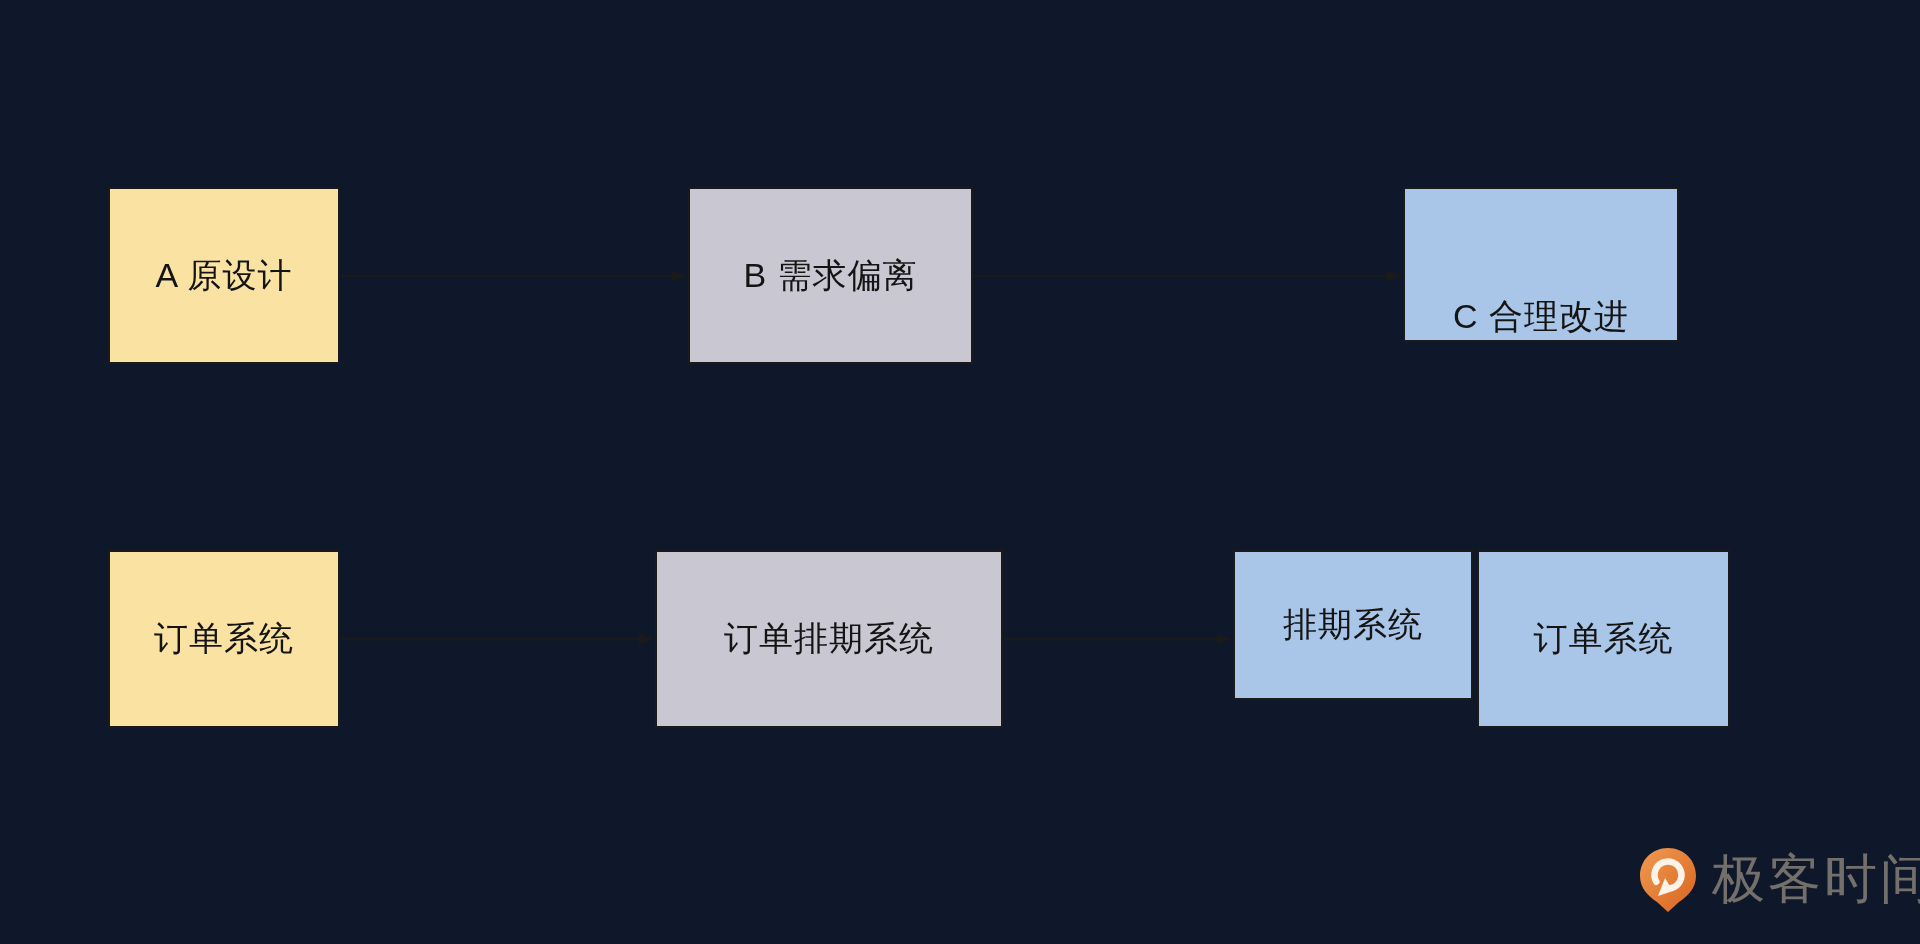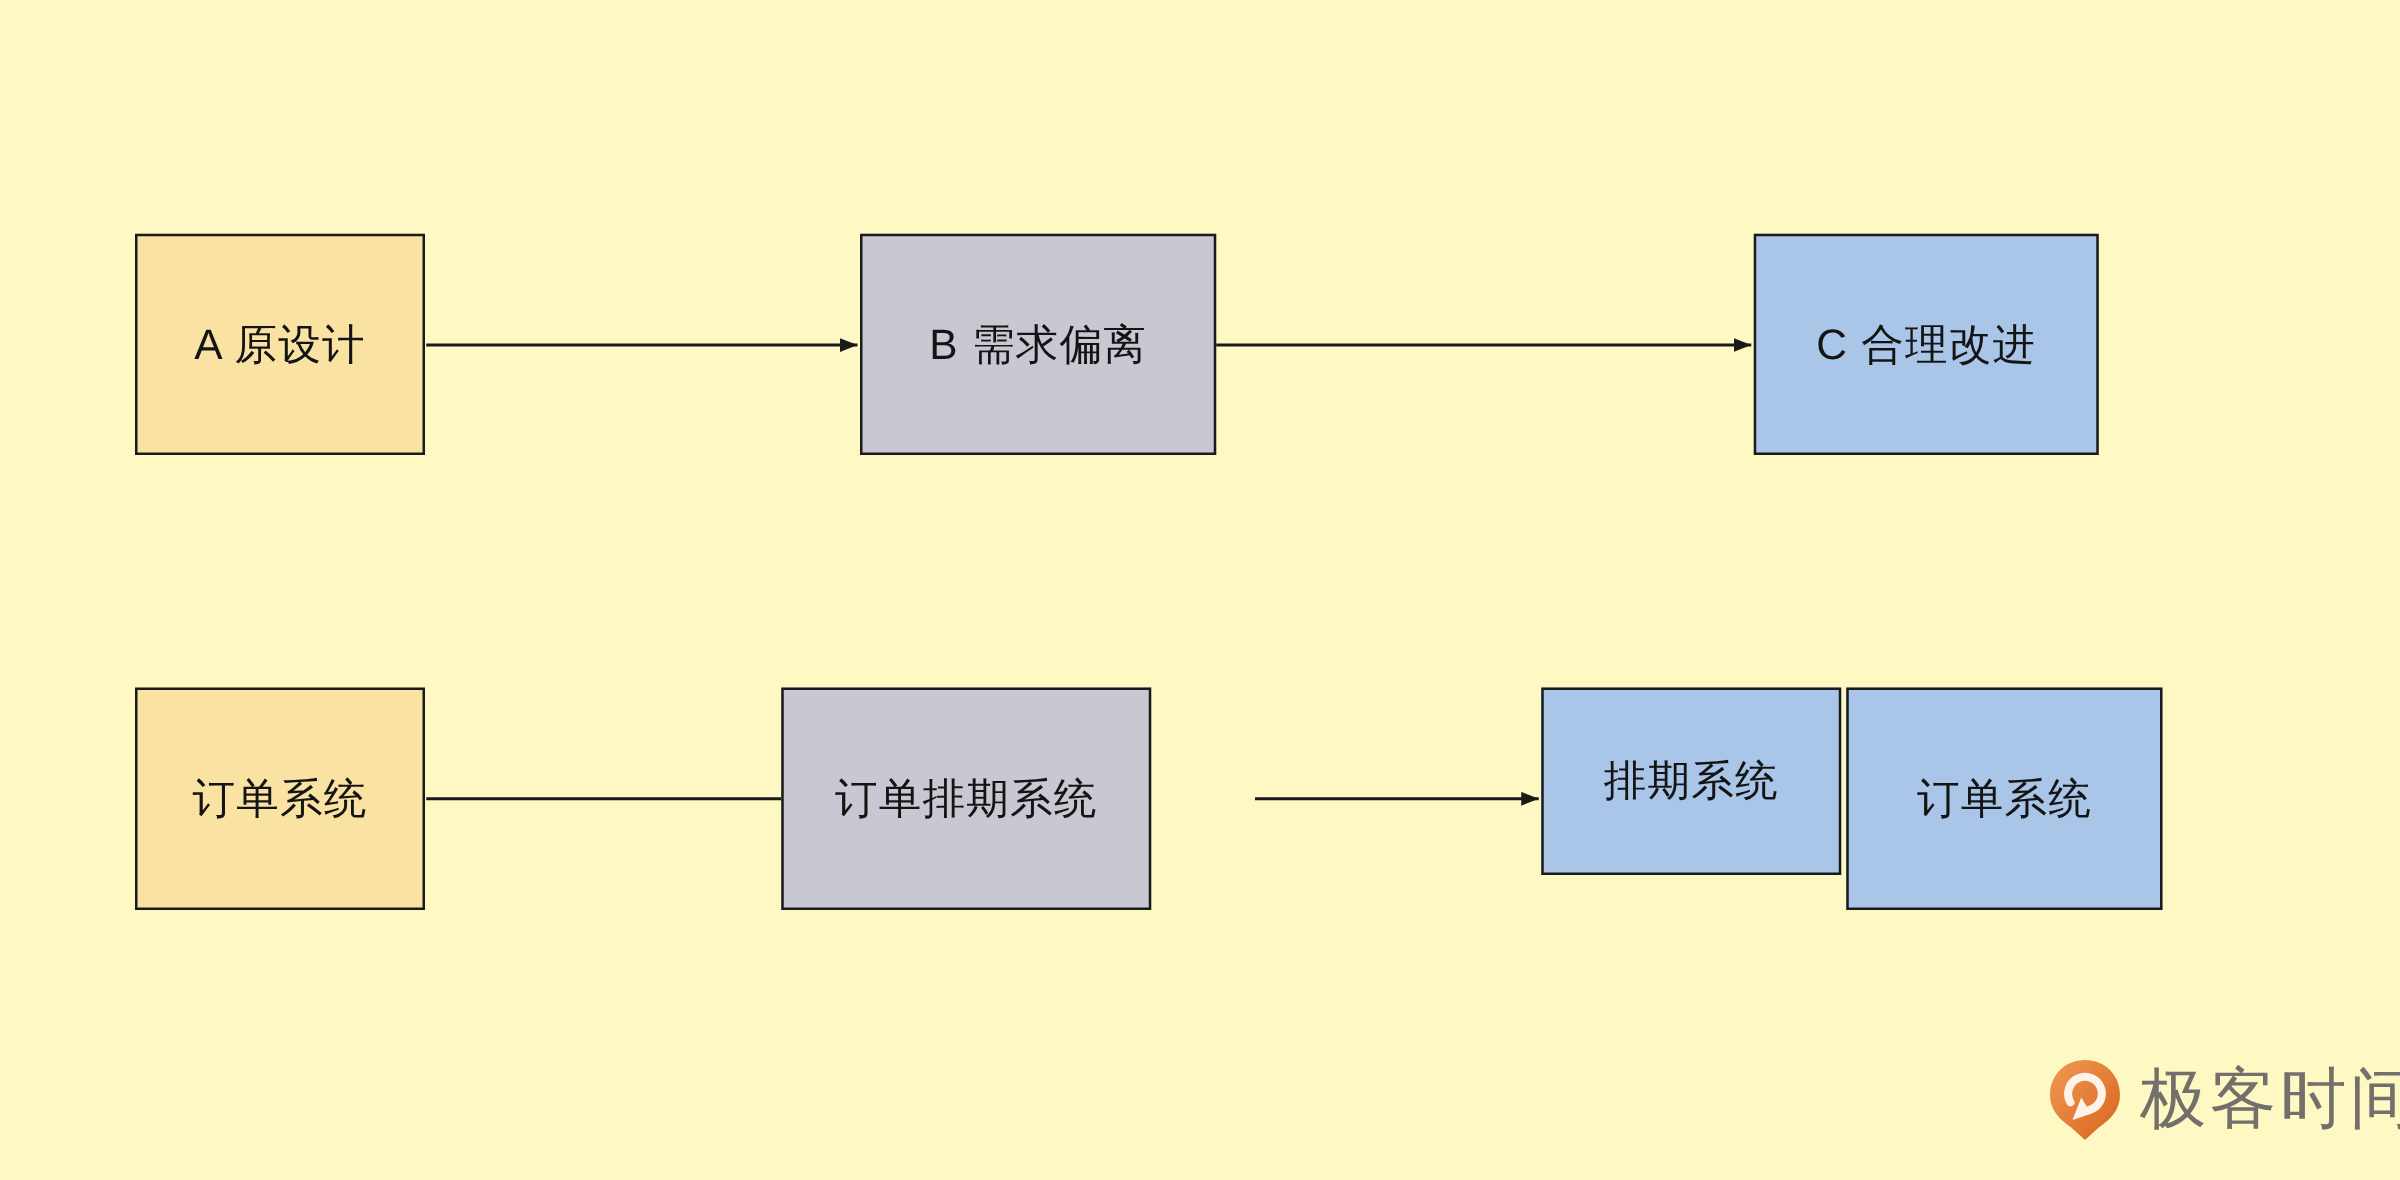--- a/index.html
+++ b/index.html
@@ -9,21 +9,21 @@
   body {
     width: 1920px;
     height: 944px;
     overflow: hidden;
     font-family: "Liberation Sans", "DejaVu Sans", sans-serif;
   }
   .canvas {
     position: relative;
     width: 1920px;
     height: 944px;
-    background: #fef9c3;
+    background: #0f172a;
   }
   .edges-layer {
     position: absolute;
     left: 0; top: 0;
     width: 1920px;
     height: 944px;
     pointer-events: none;
   }
   .node {
     position: absolute;
@@ -36,23 +36,23 @@
     font-size: 34px;
     letter-spacing: 1px;
     white-space: nowrap;
   }
   .node.yellow { background: #FAE3A2; }
   .node.gray   { background: #C9C8D2; }
   .node.blue   { background: #A9C5E8; }
 
   .node-a        { left: 108px;  top: 187px; width: 232px; height: 177px; }
   .node-b        { left: 688px;  top: 187px; width: 285px; height: 177px; }
-  .node-c        { left: 1403px; top: 187px; width: 276px; height: 177px; }
+  .node-c        { left: 1403px; top: 187px; width: 276px; height: 155px; align-items: flex-end; }
   .node-order    { left: 108px;  top: 550px; width: 232px; height: 178px; }
-  .node-ordsched { left: 625px;  top: 550px; width: 296px; height: 178px; text-align: center; }
+  .node-ordsched { left: 655px;  top: 550px; width: 348px; height: 178px; text-align: center; }
   .node-sched    { left: 1233px; top: 550px; width: 240px; height: 150px; }
   .node-order2   { left: 1477px; top: 550px; width: 253px; height: 178px; }
 
   .logo {
     position: absolute;
     left: 1638px;
     top: 844px;
     display: flex;
     align-items: center;
   }

